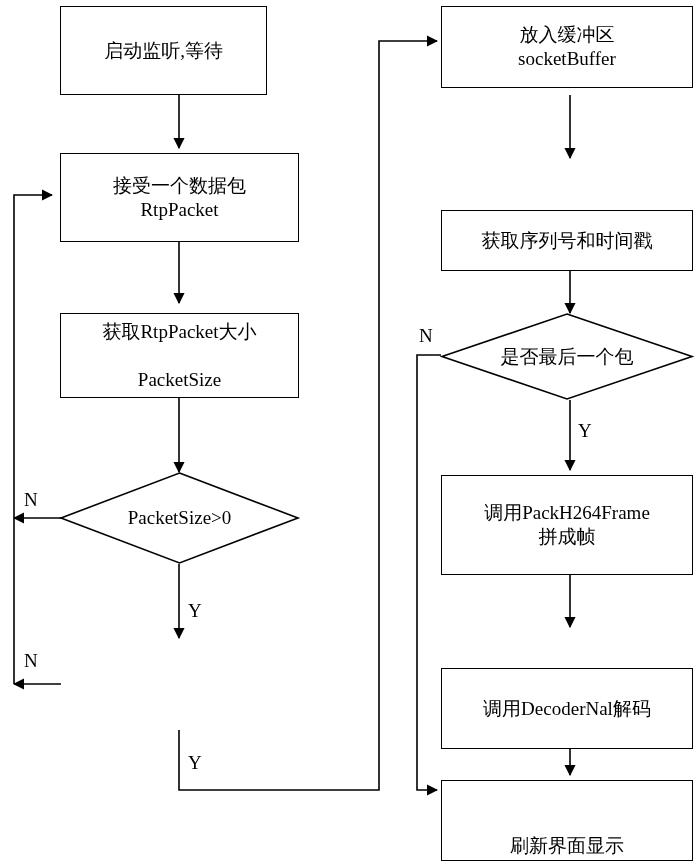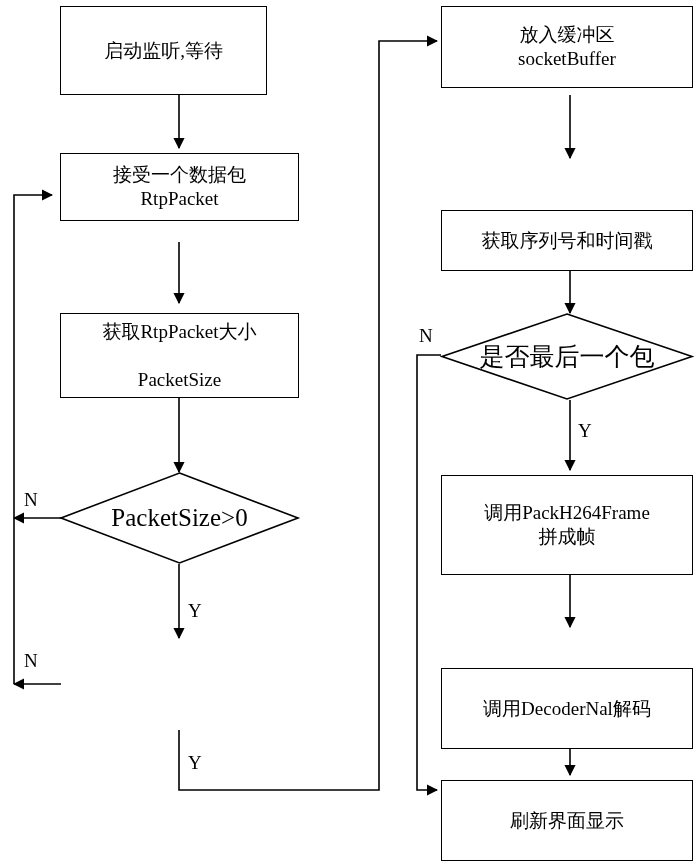--- a/index.html
+++ b/index.html
@@ -49,21 +49,21 @@
   .diamond-label {
     position: absolute;
     left: 0;
     top: 0;
     width: 100%;
     height: 100%;
     display: flex;
     flex-direction: column;
     align-items: center;
     justify-content: center;
-    font-size: 25px;
+    font-size: 19px;
     line-height: 1.25;
     color: #000000;
     pointer-events: none;
   }
   .edge-label {
     position: absolute;
     font-size: 19px;
     color: #000000;
     font-family: "Liberation Serif", "DejaVu Serif", serif;
   }
@@ -116,21 +116,21 @@
       <line x1="570" y1="562" x2="570" y2="627" marker-end="url(#arrow)"></line>
 
       <line x1="570" y1="713" x2="570" y2="775" marker-end="url(#arrow)"></line>
     </g>
   </svg>
 
   <div class="node box" style="left:60px; top:6px; width:207px; height:89px;">
     <span>启动监听,等待</span>
   </div>
 
-  <div class="node box" style="left:60px; top:153px; width:239px; height:68px;">
+  <div class="node box" style="left:60px; top:153px; width:239px; height:89px;">
     <span>接受一个数据包</span>
     <span class="line2">RtpPacket</span>
   </div>
 
   <div class="node box" style="left:60px; top:313px; width:239px; height:85px;gap:24px;">
     <span>获取RtpPacket大小</span>
     <span class="line2">PacketSize</span>
   </div>
 
   <div class="diamond-wrap" style="left:60px; top:472px; width:239px; height:92px;">
@@ -163,21 +163,21 @@
 
   <div class="node box" style="left:441px; top:475px; width:252px; height:100px;">
     <span>调用PackH264Frame</span>
     <span class="line2">拼成帧</span>
   </div>
 
   <div class="node box" style="left:441px; top:668px; width:252px; height:81px;">
     <span>调用DecoderNal解码</span>
   </div>
 
-  <div class="node box" style="left:441px; top:780px; width:252px; height:81px;">
+  <div class="node box" style="left:441px; top:780px; width:252px; height:81px;justify-content:flex-end;">
     <span>刷新界面显示</span>
   </div>
 
   <div class="edge-label" style="left:24px; top:489px;">N</div>
   <div class="edge-label" style="left:188px; top:600px;">Y</div>
   <div class="edge-label" style="left:24px; top:650px;">N</div>
   <div class="edge-label" style="left:188px; top:752px;">Y</div>
   <div class="edge-label" style="left:419px; top:325px;">N</div>
   <div class="edge-label" style="left:578px; top:420px;">Y</div>
 

